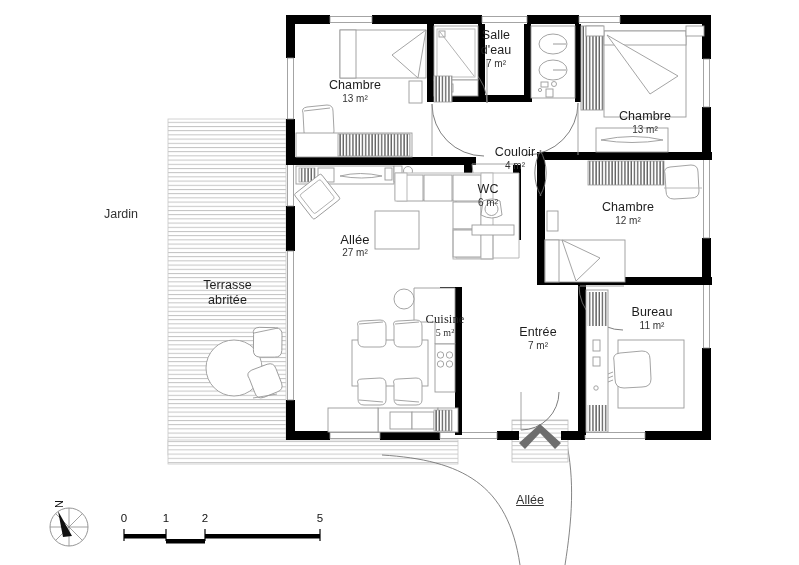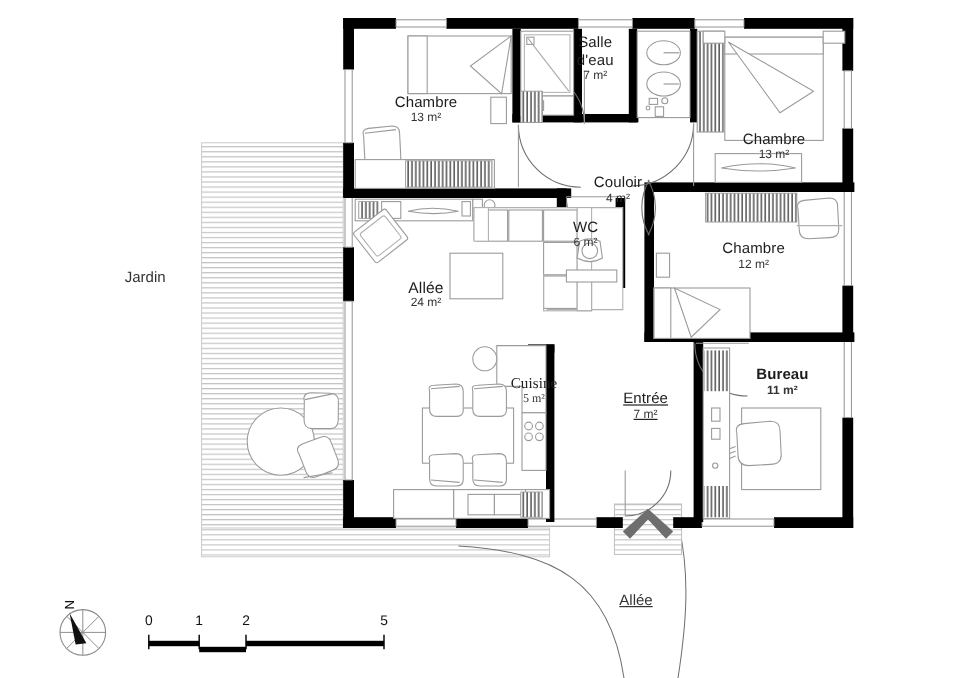--- a/index.html
+++ b/index.html
@@ -364,40 +364,44 @@
   <span class="ar">6 m²</span>
 </div>
 
 <div class="lbl" style="left:578px;top:200px;width:100px;">
   <span class="nm">Chambre</span>
   <span class="ar">12 m²</span>
 </div>
 
 <div class="lbl big" style="left:305px;top:232px;width:100px;">
   <span class="nm">Allée</span>
-  <span class="ar">24 m²</span>
+  <span class="ar">27 m²</span>
 </div>
 
 <div class="lbl" style="left:405px;top:312px;width:80px;font-family:Liberation Serif, serif;">
   <span class="nm">Cuisine</span>
   <span class="ar">5 m²</span>
 </div>
 
-<div class="lbl" style="left:498px;top:325px;width:80px;text-decoration:underline;">
+<div class="lbl" style="left:498px;top:325px;width:80px;">
   <span class="nm">Entrée</span>
   <span class="ar">7 m²</span>
 </div>
 
-<div class="lbl" style="left:612px;top:305px;width:80px;font-weight:bold;">
+<div class="lbl" style="left:612px;top:305px;width:80px;">
   <span class="nm">Bureau</span>
   <span class="ar">11 m²</span>
 </div>
 
-<div class="out" style="left:66px;top:224px;width:110px;">Jardin</div>
-
+<div class="out" style="left:66px;top:207px;width:110px;">Jardin</div>
+
+<div class="lbl" style="left:180px;top:278px;width:95px;">
+  <span class="nm">Terrasse</span>
+  <span class="nm">abritée</span>
+</div>
 
 <div class="out" style="left:490px;top:493px;width:80px;text-decoration:underline;">Allée</div>
 
 <div class="out" style="left:117px;top:512px;width:14px;font-size:11.5px;color:#111;">0</div>
 <div class="out" style="left:159px;top:512px;width:14px;font-size:11.5px;color:#111;">1</div>
 <div class="out" style="left:198px;top:512px;width:14px;font-size:11.5px;color:#111;">2</div>
 <div class="out" style="left:313px;top:512px;width:14px;font-size:11.5px;color:#111;">5</div>
 
 <div class="out" style="left:52px;top:498px;width:14px;font-size:11px;color:#111;transform:rotate(-90deg);">N</div>
 

